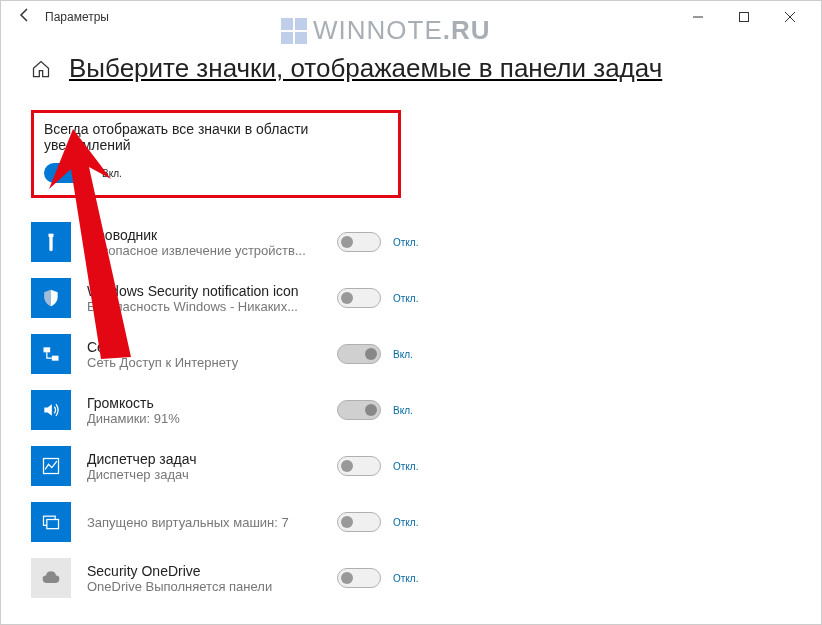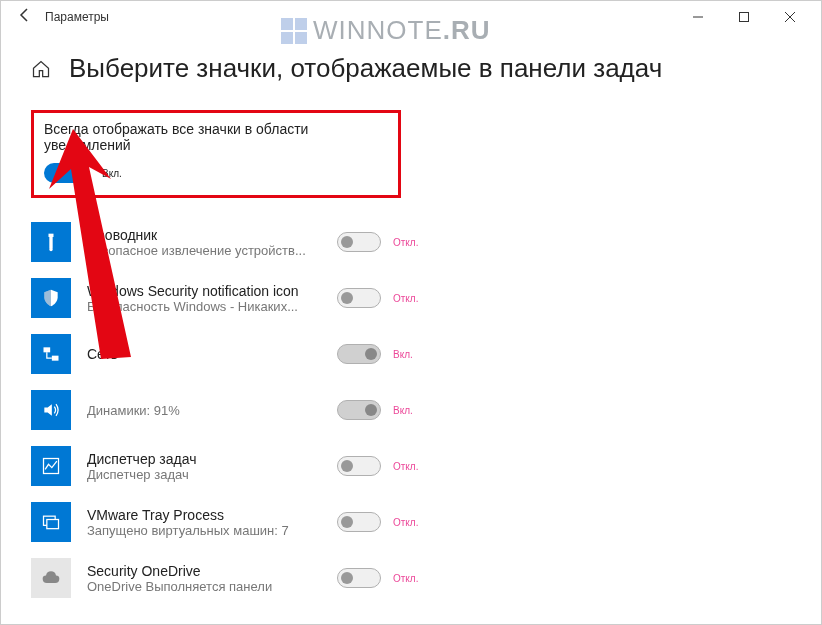--- a/index.html
+++ b/index.html
@@ -9,41 +9,41 @@
   .tb-back { width: 32px; text-align: center; font-size: 16px; color: #333; cursor: pointer; }
   .tb-title { font-size: 12px; color: #333; margin-left: 4px; }
   .tb-spacer { flex: 1; }
   .tb-btn { width: 46px; height: 32px; display: flex; align-items: center; justify-content: center; font-size: 12px; color: #333; cursor: pointer; }
   .tb-btn svg { width: 10px; height: 10px; }
 
   .watermark { position: absolute; top: 14px; left: 280px; display: flex; align-items: center; font-family: Arial, sans-serif; font-size: 26px; letter-spacing: 1px; color: #9aa0a6; opacity: 0.85; pointer-events: none; }
   .wm-logo { display: grid; grid-template-columns: 12px 12px; grid-template-rows: 12px 12px; gap: 2px; margin-right: 6px; }
   .wm-logo span { background: #b4c7e7; }
 
-  .header { display: flex; align-items: center; padding: 20px 30px 26px 30px; }
+  .header { display: flex; align-items: center; padding: 20px 30px 26px 30px; text-decoration: underline; }
   .home-icon { width: 20px; height: 20px; margin-right: 18px; }
   .page-title { font-size: 26px; font-weight: 400; color: #222; }
 
   .content { padding: 0 30px; }
 
   .highlight-box { border: 3px solid #e30613; padding: 8px 10px 12px 10px; margin-bottom: 18px; position: relative; width: 370px; }
   .highlight-label { font-size: 14px; color: #222; margin-bottom: 10px; }
   .main-toggle-row { display: flex; align-items: center; gap: 14px; }
 
   .toggle { width: 44px; height: 20px; border-radius: 10px; position: relative; cursor: pointer; }
   .toggle .knob { width: 12px; height: 12px; border-radius: 50%; position: absolute; top: 4px; }
   .toggle.on { background: #0078d4; }
   .toggle.on .knob { background: #fff; right: 4px; }
   .toggle.disabled-off { background: #f0f0f0; border: 1.5px solid #b0b0b0; }
   .toggle.disabled-off .knob { background: #999; left: 3px; top: 2.5px; }
   .toggle.disabled-on { background: #d0d0d0; border: 1.5px solid #b0b0b0; }
   .toggle.disabled-on .knob { background: #888; right: 3px; top: 2.5px; }
 
   .toggle-label { font-size: 10px; color: #222; }
-  .toggle-label.dim { color: #ec4899; }
+  .toggle-label.dim { color: #0369a1; }
 
   .item { display: flex; align-items: center; padding: 6px 0 10px 0; }
   .item-icon { width: 40px; height: 40px; background: #0078d4; display: flex; align-items: center; justify-content: center; margin-right: 16px; flex-shrink: 0; }
   .item-icon.grey { background: #e6e6e6; }
   .item-icon svg { fill: #fff; }
   .item-icon.grey svg { fill: #888; }
   .item-text { width: 230px; overflow: hidden; }
   .item-title { font-size: 14px; color: #222; white-space: nowrap; overflow: hidden; text-overflow: ellipsis; }
   .item-sub { font-size: 13px; color: #777; white-space: nowrap; overflow: hidden; text-overflow: ellipsis; }
   .item-toggle-wrap { display: flex; align-items: center; gap: 12px; margin-left: 20px; }
@@ -150,37 +150,39 @@
       <div class="item">
         <div class="item-icon">
           <svg width="20" height="20" viewBox="0 0 24 24">
             <rect x="3" y="4" width="8" height="6" fill="#fff"></rect>
             <rect x="13" y="14" width="8" height="6" fill="#fff"></rect>
             <path d="M7 10 V17 H13" stroke="#fff" stroke-width="1.5" fill="none"></path>
           </svg>
         </div>
         <div class="item-text">
           <div class="item-title">Сеть</div>
+          <div class="item-sub">Сеть Доступ к Интернету</div>
         </div>
         <div class="item-toggle-wrap">
           <div class="toggle disabled-on">
             <div class="knob"></div>
           </div>
           <div class="toggle-label dim">Вкл.</div>
         </div>
       </div>
       <div class="item">
         <div class="item-icon">
           <svg width="20" height="20" viewBox="0 0 24 24">
             <path d="M4 9 H8 L13 5 V19 L8 15 H4 Z" fill="#fff"></path>
             <path d="M16 8 Q19 12 16 16" stroke="#fff" stroke-width="1.5" fill="none"></path>
             <path d="M18 5 Q23 12 18 19" stroke="#fff" stroke-width="1.5" fill="none"></path>
           </svg>
         </div>
         <div class="item-text">
+          <div class="item-title">Громкость</div>
           <div class="item-sub">Динамики: 91%</div>
         </div>
         <div class="item-toggle-wrap">
           <div class="toggle disabled-on">
             <div class="knob"></div>
           </div>
           <div class="toggle-label dim">Вкл.</div>
         </div>
       </div>
       <div class="item">
@@ -202,21 +204,20 @@
         </div>
       </div>
       <div class="item">
         <div class="item-icon">
           <svg width="20" height="20" viewBox="0 0 24 24">
             <rect x="3" y="5" width="14" height="11" fill="none" stroke="#fff" stroke-width="1.5"></rect>
             <rect x="7" y="9" width="14" height="11" fill="#0078d4" stroke="#fff" stroke-width="1.5"></rect>
           </svg>
         </div>
         <div class="item-text">
-          <div class="item-title">VMware Tray Process</div>
           <div class="item-sub">Запущено виртуальных машин: 7</div>
         </div>
         <div class="item-toggle-wrap">
           <div class="toggle disabled-off">
             <div class="knob"></div>
           </div>
           <div class="toggle-label dim">Откл.</div>
         </div>
       </div>
       <div class="item">

